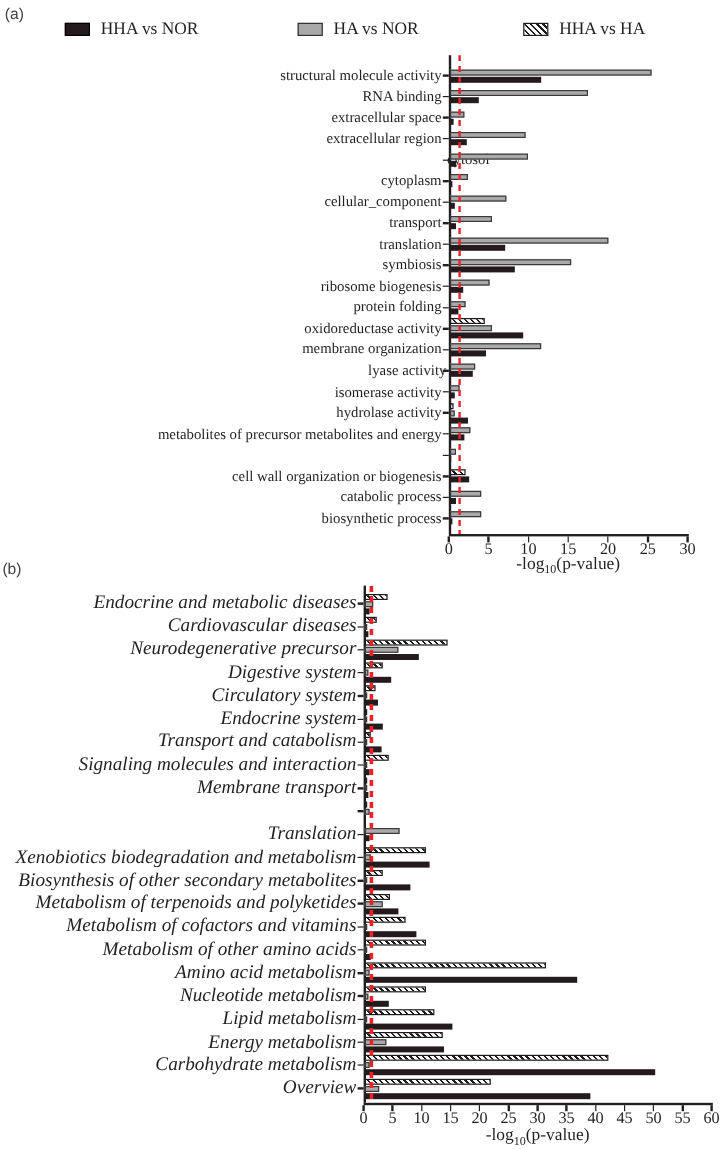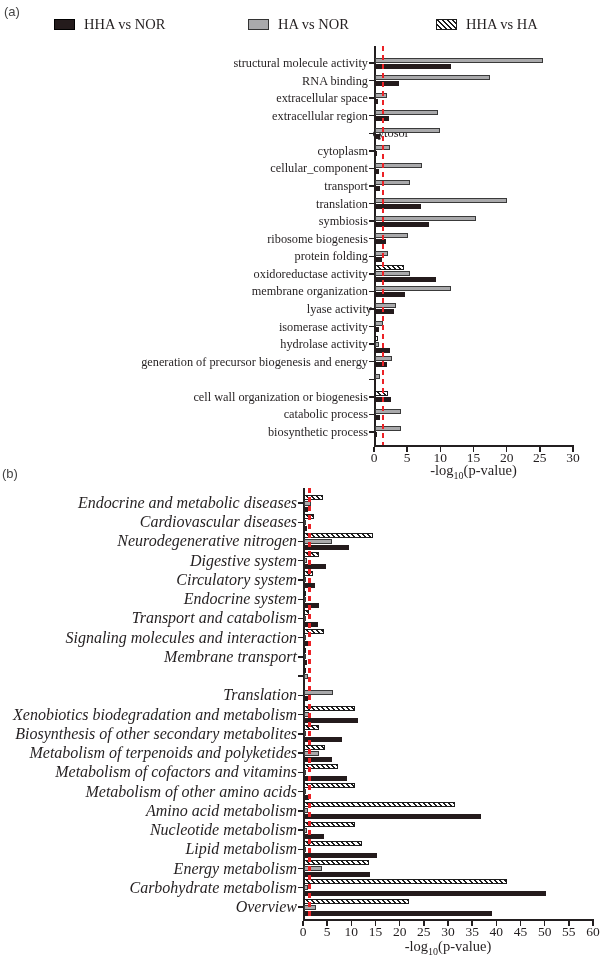--- a/index.html
+++ b/index.html
@@ -127,21 +127,21 @@
       <div class="tickmark-y" style="left: 369px; top: 325.85px;"></div>
       <div class="cat-label cat-a" style="left: 0px; width: 368px; top: 326.55px;">isomerase activity</div>
       <div class="bar bar-gray" style="left: 375px; top: 321.05px; width: 7.96px;"></div>
       <div class="bar bar-black" style="left: 375px; top: 327.05px; width: 3.98px;"></div>
       <div class="tickmark-y" style="left: 369px; top: 343.42px;"></div>
       <div class="cat-label cat-a" style="left: 0px; width: 368px; top: 344.12px;">hydrolase activity</div>
       <div class="bar bar-hatch" style="left: 375px; top: 335.62px; width: 3.31667px;"></div>
       <div class="bar bar-gray" style="left: 375px; top: 341.62px; width: 3.98px;"></div>
       <div class="bar bar-black" style="left: 375px; top: 347.62px; width: 14.5933px;"></div>
       <div class="tickmark-y" style="left: 369px; top: 360.99px;"></div>
-      <div class="cat-label cat-a" style="left: 0px; width: 368px; top: 361.69px;">generation of precursor biogenesis and energy</div>
+      <div class="cat-label cat-a" style="left: 0px; width: 368px; top: 361.69px;">metabolites of precursor metabolites and energy</div>
       <div class="bar bar-gray" style="left: 375px; top: 356.19px; width: 16.5833px;"></div>
       <div class="bar bar-black" style="left: 375px; top: 362.19px; width: 11.94px;"></div>
       <div class="tickmark-y" style="left: 369px; top: 378.56px;"></div>
       <div class="bar bar-gray" style="left: 375px; top: 373.76px; width: 5.30667px;"></div>
       <div class="bar bar-black" style="left: 375px; top: 379.76px; width: 1.4px;"></div>
       <div class="tickmark-y" style="left: 369px; top: 396.13px;"></div>
       <div class="cat-label cat-a" style="left: 0px; width: 368px; top: 396.83px;">cell wall organization or biogenesis</div>
       <div class="bar bar-hatch" style="left: 375px; top: 391.33px; width: 12.6033px;"></div>
       <div class="bar bar-black" style="left: 375px; top: 397.33px; width: 15.92px;"></div>
       <div class="tickmark-y" style="left: 369px; top: 413.7px;"></div>
@@ -176,21 +176,21 @@
       <div class="cat-label cat-b" style="left: 0px; width: 297px; top: 503px;">Endocrine and metabolic diseases</div>
       <div class="bar bar-hatch" style="left: 304px; top: 494.5px; width: 19.3333px;"></div>
       <div class="bar bar-gray" style="left: 304px; top: 500.5px; width: 7.25px;"></div>
       <div class="bar bar-black" style="left: 304px; top: 506.5px; width: 3.86667px;"></div>
       <div class="tickmark-y" style="left: 298px; top: 521.54px;"></div>
       <div class="cat-label cat-b" style="left: 0px; width: 297px; top: 522.24px;">Cardiovascular diseases</div>
       <div class="bar bar-hatch" style="left: 304px; top: 513.74px; width: 9.66667px;"></div>
       <div class="bar bar-gray" style="left: 304px; top: 519.74px; width: 1.45px;"></div>
       <div class="bar bar-black" style="left: 304px; top: 525.74px; width: 2.9px;"></div>
       <div class="tickmark-y" style="left: 298px; top: 540.78px;"></div>
-      <div class="cat-label cat-b" style="left: 0px; width: 297px; top: 541.48px;">Neurodegenerative nitrogen</div>
+      <div class="cat-label cat-b" style="left: 0px; width: 297px; top: 541.48px;">Neurodegenerative precursor</div>
       <div class="bar bar-hatch" style="left: 304px; top: 532.98px; width: 68.6333px;"></div>
       <div class="bar bar-gray" style="left: 304px; top: 538.98px; width: 27.55px;"></div>
       <div class="bar bar-black" style="left: 304px; top: 544.98px; width: 45.4333px;"></div>
       <div class="tickmark-y" style="left: 298px; top: 560.02px;"></div>
       <div class="cat-label cat-b" style="left: 0px; width: 297px; top: 560.72px;">Digestive system</div>
       <div class="bar bar-hatch" style="left: 304px; top: 552.22px; width: 14.5px;"></div>
       <div class="bar bar-gray" style="left: 304px; top: 558.22px; width: 2.9px;"></div>
       <div class="bar bar-black" style="left: 304px; top: 564.22px; width: 22.2333px;"></div>
       <div class="tickmark-y" style="left: 298px; top: 579.26px;"></div>
       <div class="cat-label cat-b" style="left: 0px; width: 297px; top: 579.96px;">Circulatory system</div>

